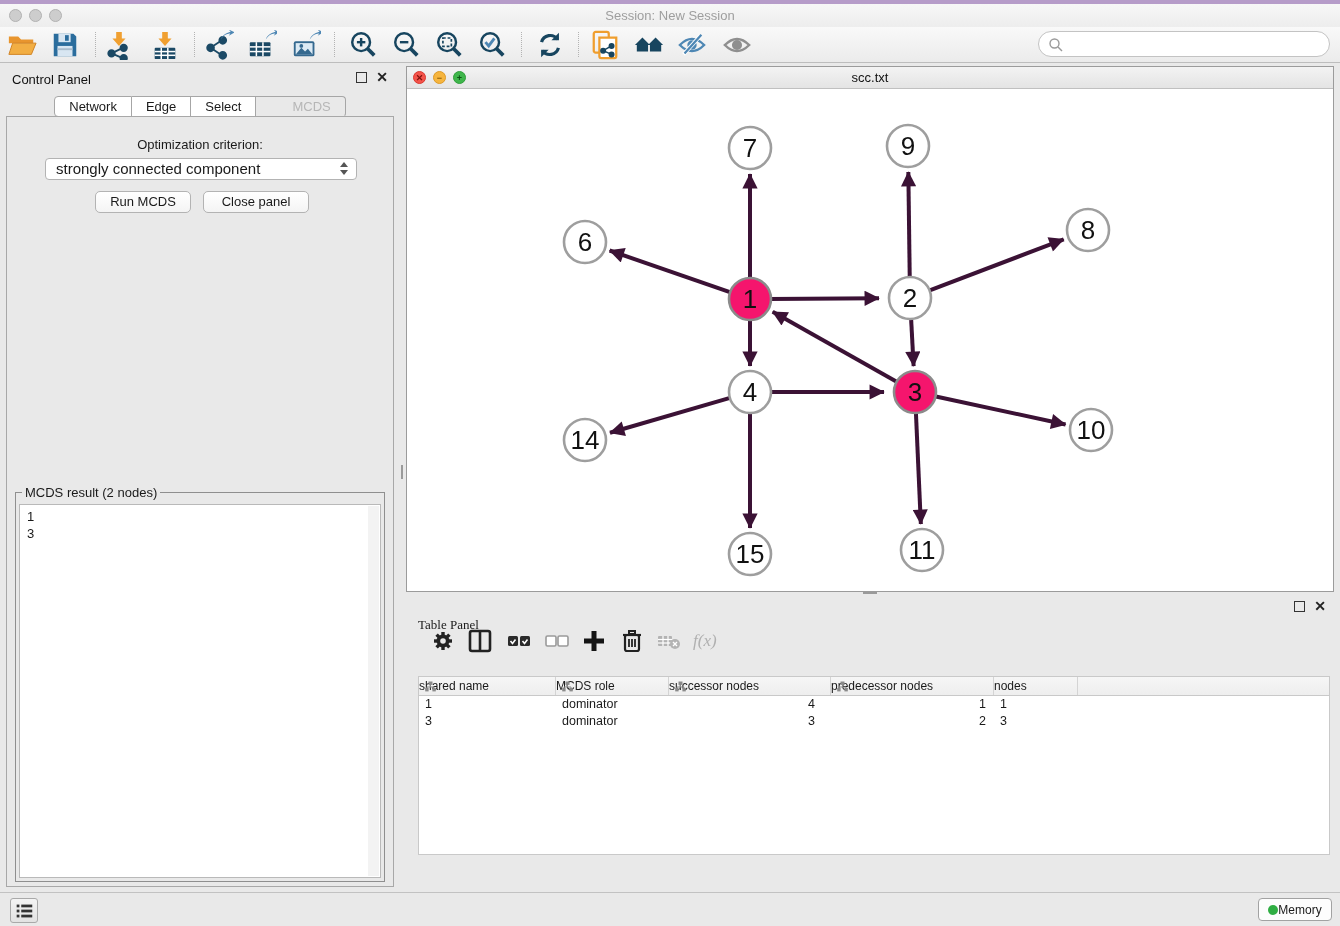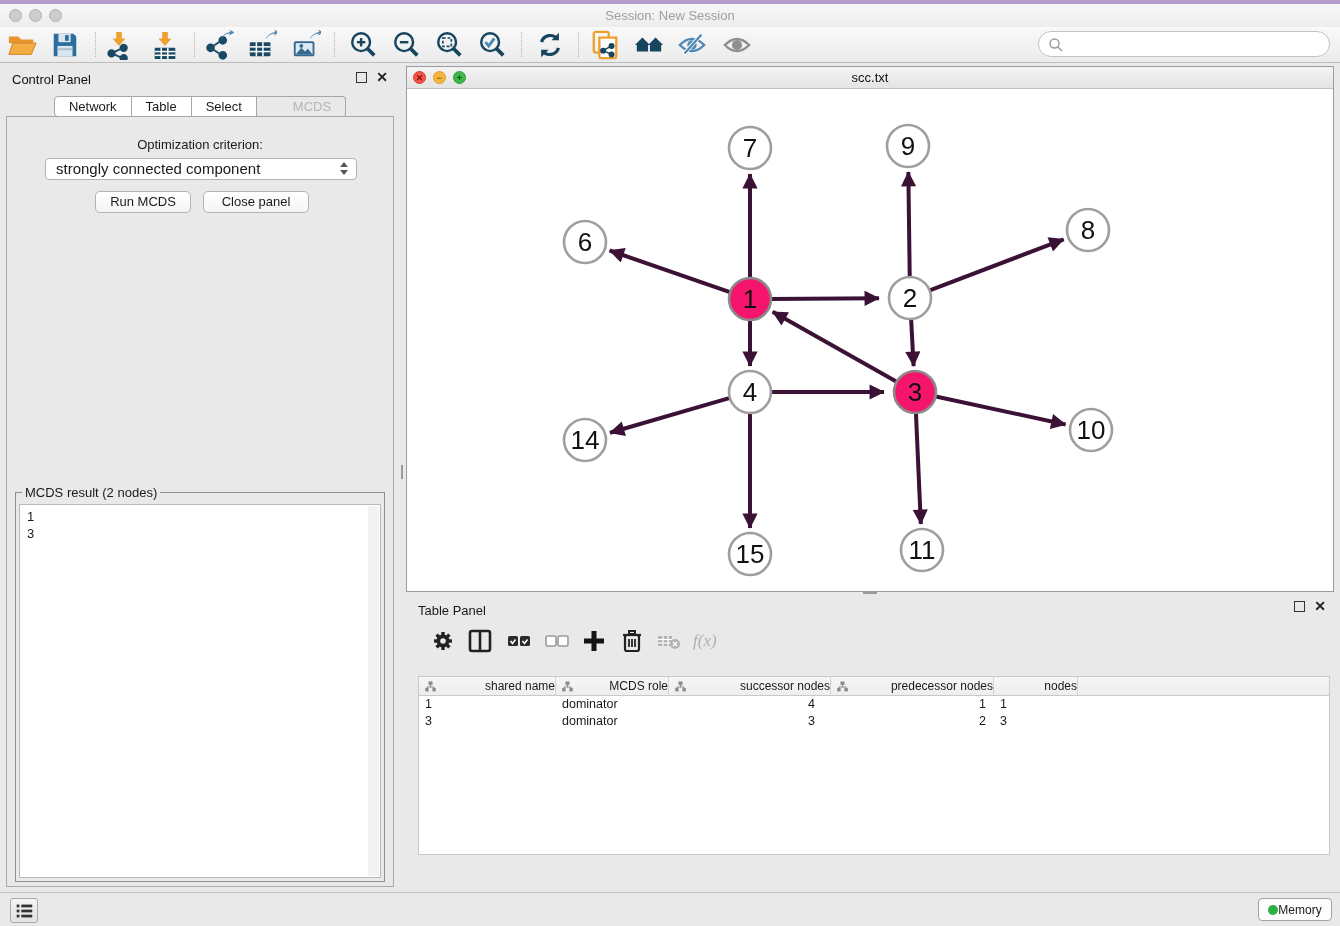--- a/index.html
+++ b/index.html
@@ -42,28 +42,28 @@
   #result-scroll{position:absolute;right:1px;top:1px;bottom:1px;width:11px;background:#f3f3f3;}
   #result-text{padding:3px 7px;font-size:13px;line-height:17px;white-space:pre;}
   
   #net-window{position:absolute;left:406px;top:66px;width:928px;height:526px;border:1px solid #9b9b9b;background:#fff;}
   #net-titlebar{position:absolute;left:0;top:0;width:100%;height:22px;background:linear-gradient(#f3f3f3,#e4e4e4);border-bottom:1px solid #c0c0c0;}
   #net-title{width:100%;text-align:center;line-height:22px;font-size:13px;color:#111;}
   .tl2{position:absolute;top:4px;width:13px;height:13px;border-radius:50%;font-size:9px;font-weight:bold;text-align:center;line-height:13px;}
   #net-canvas{position:absolute;left:0;top:23px;right:0;bottom:0;background:#fff;overflow:hidden;}
   
   #table-panel{position:absolute;left:406px;top:595px;width:934px;height:295px;}
-  #tp-title{position:absolute;left:12px;top:8px;font-size:13px;}
+  #tp-title{position:absolute;left:12px;top:22px;font-size:13px;font-family:Liberation Serif, serif;}
   #tp-toolbar{position:absolute;left:12px;top:30px;right:6px;height:32px;}
   .tpi{position:absolute;top:3px;width:26px;height:26px;}
   #tp-table{position:absolute;left:12px;top:81px;right:10px;height:179px;background:#fff;border:1px solid #c9c9c9;}
   #tp-header{display:flex;height:19px;background:linear-gradient(#f6f6f6,#eeeeee);border-bottom:1px solid #c9c9c9;}
   .th{position:relative;display:flex;align-items:center;font-size:12px;border-right:1px solid #d4d4d4;}
   .th-ico{position:absolute;left:6px;top:4px;}
-  .th-label{width:100%;text-align:right;}
+  .th-label{width:100%;text-align:left;}
   .tr{display:flex;height:17px;font-size:12.5px;}
   .td{padding:1px 6px;white-space:nowrap;overflow:hidden;}
   #tp-tabs{position:absolute;left:0;top:271px;width:100%;display:flex;justify-content:center;}
   
   #status-bar{position:absolute;left:0;bottom:0;width:100%;height:34px;border-top:1px solid #c2c2c2;background:#e9e9e9;}
   #list-btn{position:absolute;left:10px;top:5px;width:28px;height:25px;border:1px solid #a9a9a9;border-radius:3px;background:linear-gradient(#f4f4f4,#e2e2e2);}
   #memory-btn{position:absolute;right:8px;top:5px;width:74px;height:23px;background:#fdfdfd;border:1px solid #a2a2a2;border-radius:4px;display:flex;align-items:center;justify-content:center;font-size:12px;}
   #memory-dot{width:10px;height:10px;border-radius:50%;background:#2fae43;}
   .splitter-handle{position:absolute;background:#9a9a9a;}
 </style>
@@ -241,21 +241,21 @@
 </div>
 
 <div id="control-panel">
   <div id="cp-title">Control Panel</div>
   <div class="panel-btns" style="right:12px">
     <div class="float-ico"></div>
     <div class="close-ico">✕</div>
   </div>
   <div id="cp-tabs">
       <div class="tab">Network</div>
-      <div class="tab">Table</div>
+      <div class="tab">Edge</div>
       <div class="tab">Select</div>
       <div class="tab disabled">MCDS</div>
     </div>
   <div id="cp-box">
     <div id="opt-label">Optimization criterion:</div>
     <div id="criterion-select">
       <span>strongly connected component</span>
       <div class="stepper">
           <div class="arr-up"></div>
           <div class="arr-dn"></div>

